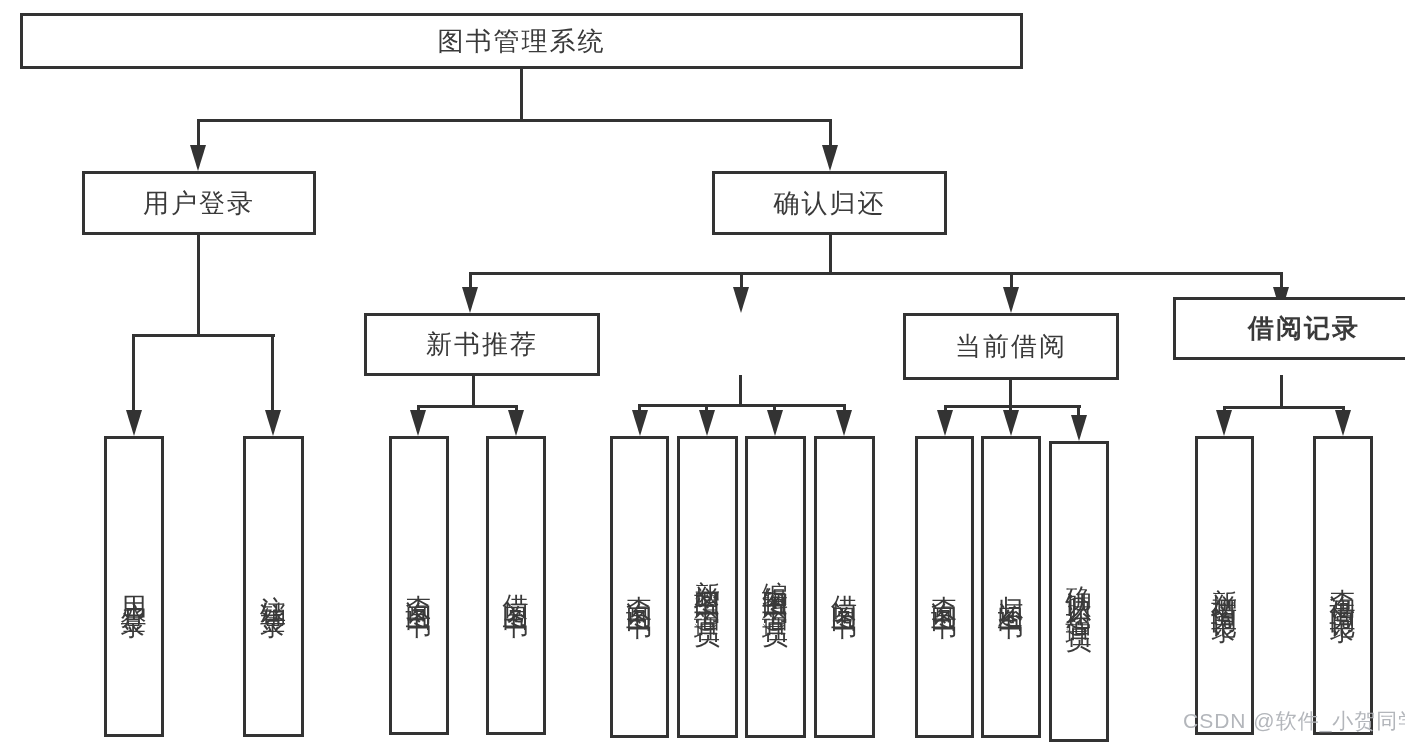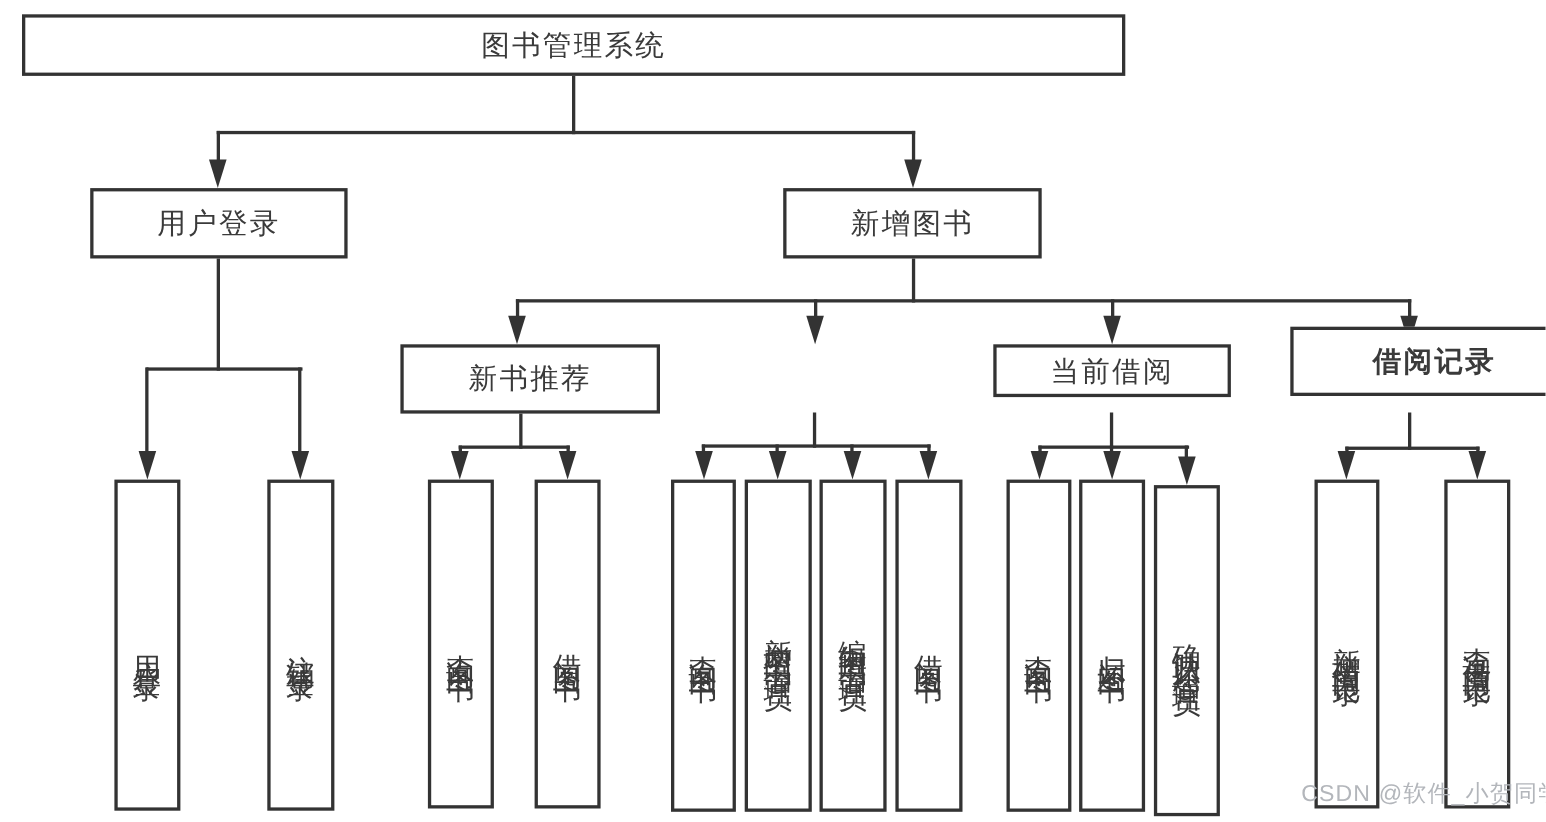--- a/index.html
+++ b/index.html
@@ -71,21 +71,21 @@
   <div class="hline" style="left:197px; top:119px; width:635px;"></div>
   <div class="vline" style="left:197px; top:119px; height:28px;"></div>
   <div class="ahead" style="left:190px; top:145px;"></div>
   <div class="vline" style="left:829px; top:119px; height:28px;"></div>
   <div class="ahead" style="left:822px; top:145px;"></div>
 
   <div class="box" style="left:82px; top:171px; width:234px; height:64px;">
     <span class="hlabel">用户登录</span>
   </div>
   <div class="box" style="left:712px; top:171px; width:235px; height:64px;">
-    <span class="hlabel">新增图书</span>
+    <span class="hlabel">确认归还</span>
   </div>
 
   <div class="vline" style="left:197px; top:234px; height:103px;"></div>
   <div class="hline" style="left:133px; top:334px; width:142px;"></div>
   <div class="vline" style="left:132px; top:334px; height:78px;"></div>
   <div class="ahead" style="left:126px; top:410px;"></div>
   <div class="vline" style="left:271px; top:334px; height:78px;"></div>
   <div class="ahead" style="left:265px; top:410px;"></div>
 
   <div class="vline" style="left:829px; top:234px; height:41px;"></div>
@@ -95,21 +95,21 @@
   <div class="vline" style="left:740px; top:272px; height:18px;"></div>
   <div class="ahead" style="left:733px; top:287px;"></div>
   <div class="vline" style="left:1010px; top:272px; height:18px;"></div>
   <div class="ahead" style="left:1003px; top:287px;"></div>
   <div class="vline" style="left:1280px; top:272px; height:18px;"></div>
   <div class="ahead" style="left:1273px; top:287px;"></div>
 
   <div class="box" style="left:364px; top:313px; width:236px; height:63px;">
     <span class="hlabel">新书推荐</span>
   </div>
-  <div class="box" style="left:903px; top:313px; width:216px; height:48px;">
+  <div class="box" style="left:903px; top:313px; width:216px; height:67px;">
     <span class="hlabel">当前借阅</span>
   </div>
   <div class="box" style="left:1173px; top:297px; width:262px; height:63px;font-weight:bold;">
     <span class="hlabel">借阅记录</span>
   </div>
 
   <div class="vline" style="left:472px; top:375px; height:33px;"></div>
   <div class="hline" style="left:417px; top:405px; width:101px;"></div>
   <div class="vline" style="left:417px; top:405px; height:9px;"></div>
   <div class="ahead" style="left:410px; top:410px;"></div>

